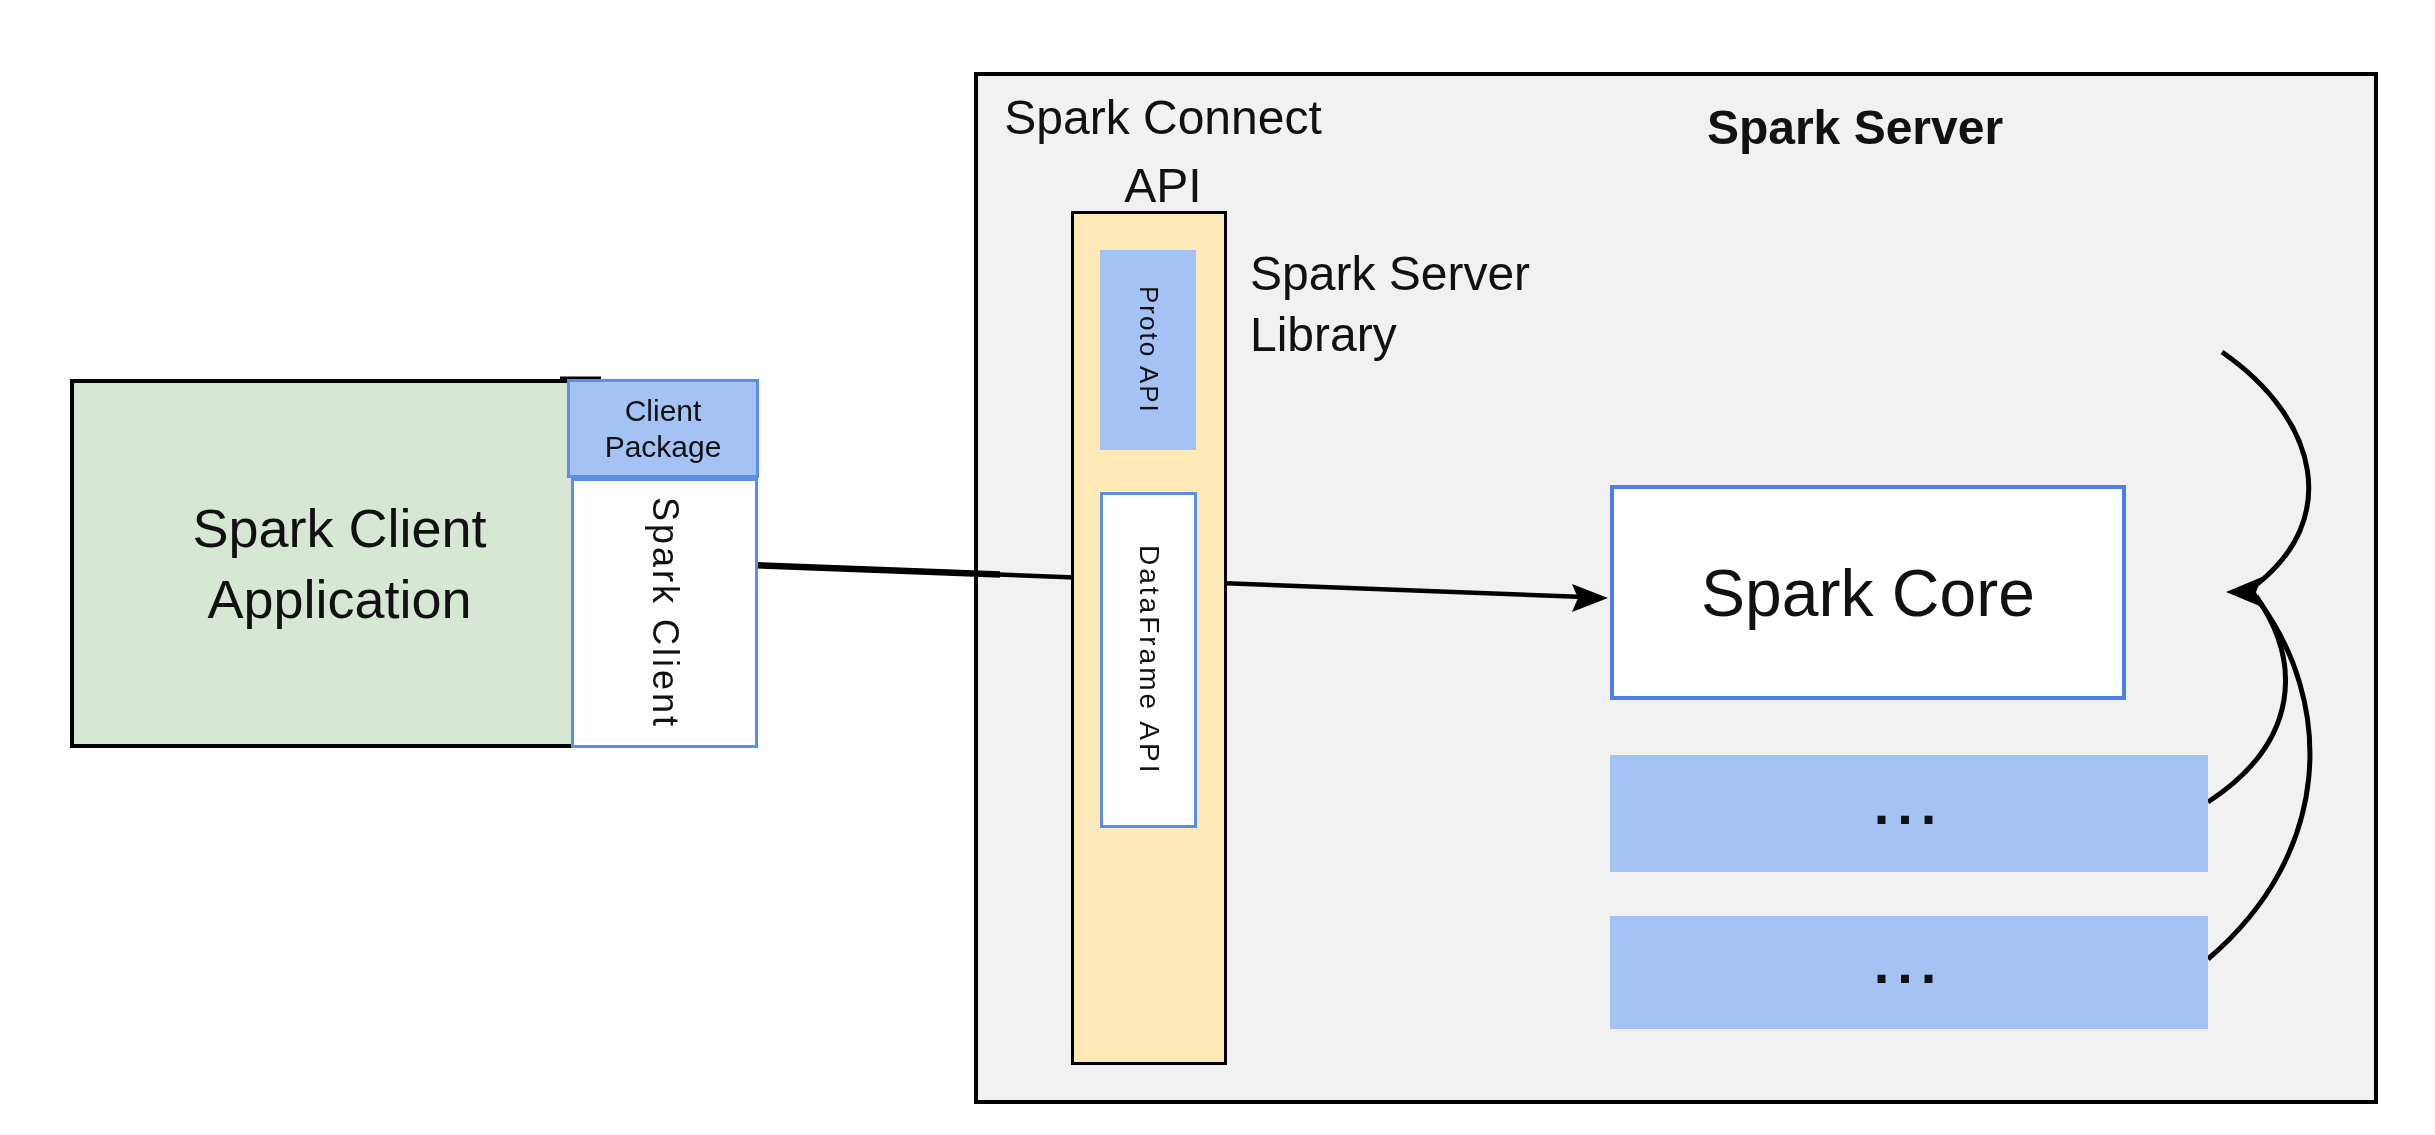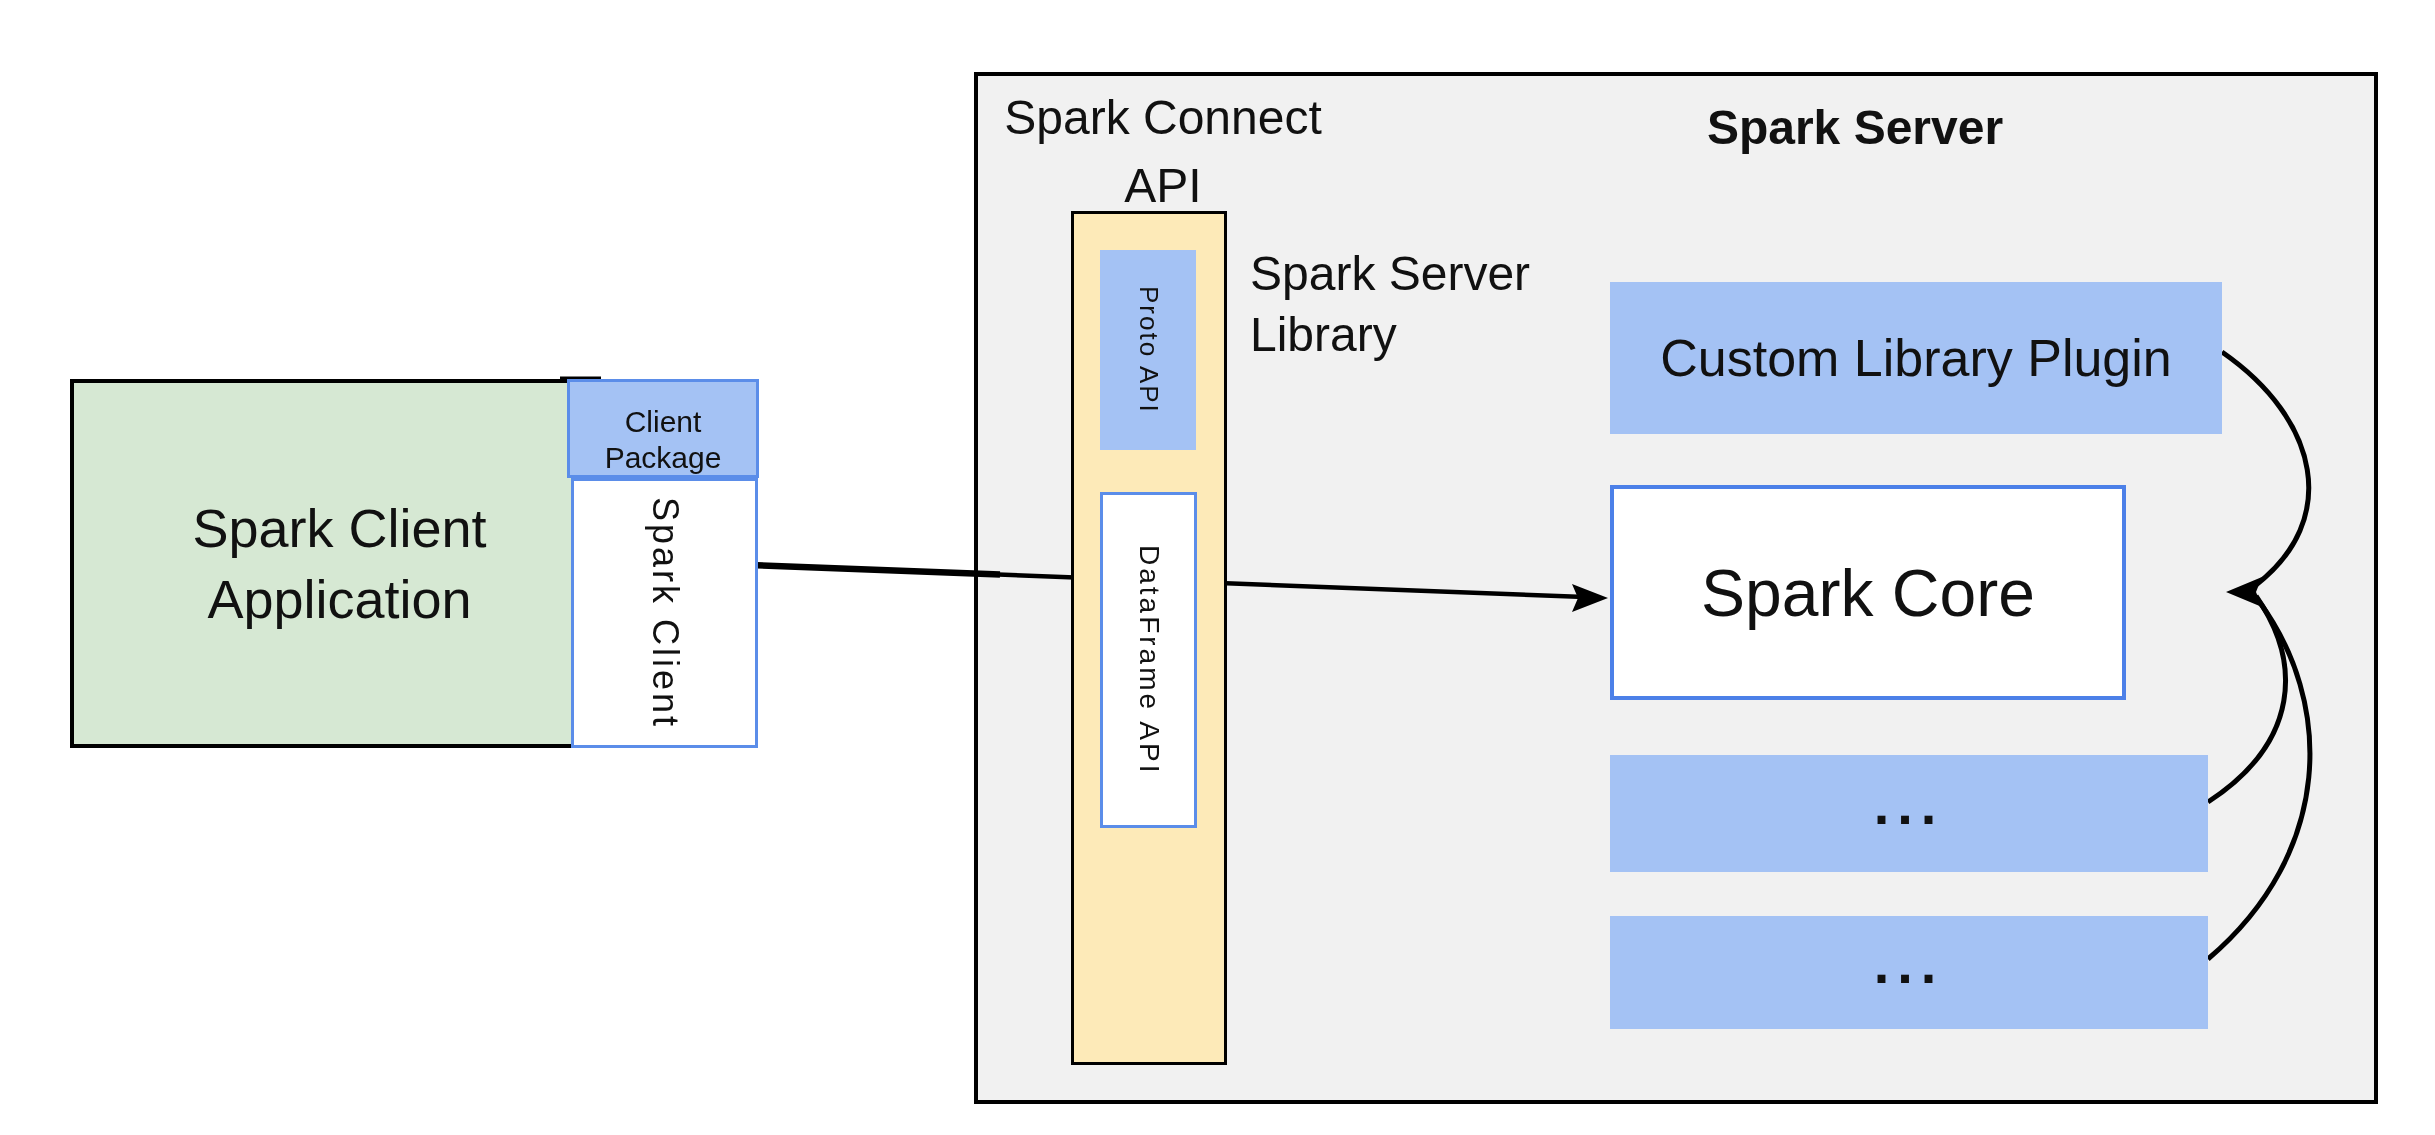--- a/index.html
+++ b/index.html
@@ -27,21 +27,21 @@
     font-size:48px;font-weight:bold;text-align:center;}
   .server-library-label{left:1250px;top:244px;width:430px;
     font-size:48px;line-height:1.27;text-align:left;}
 
   
   .client-app{left:70px;top:379px;width:539px;height:369px;
     background:#d6e8d3;border:4px solid #000000;
     font-size:54px;line-height:1.3;}
   .client-package{left:567px;top:379px;width:192px;height:99px;
     background:#a4c2f4;border:3px solid #5b8de9;
-    font-size:30px;line-height:1.18;align-items:flex-end;}
+    font-size:30px;line-height:1.18;}
   .spark-client{left:571px;top:478px;width:187px;height:270px;
     background:#ffffff;border:3px solid #5b8de9;
     font-size:36px;letter-spacing:3px;}
 
   
   .connect-column{left:1071px;top:211px;width:156px;height:854px;
     background:#fdeab8;border:3px solid #000000;}
   .proto-api{left:1100px;top:250px;width:96px;height:200px;
     background:#a4c2f4;font-size:26px;letter-spacing:2px;}
   .dataframe-api{left:1100px;top:492px;width:97px;height:336px;
@@ -99,23 +99,20 @@
   </div>
 
   <div class="box connect-column z2"></div>
   <div class="box proto-api z3">
     <span class="vtext">Proto API</span>
   </div>
   <div class="box dataframe-api z3">
     <span class="vtext">DataFrame API</span>
   </div>
 
-  <div class="box custom-plugin z2">
-    <span>Custom Library Plugin</span>
-  </div>
   <div class="box spark-core z2">
     <span>Spark Core</span>
   </div>
   <div class="box more-box-1 z2">
     <span class="dots">...</span>
   </div>
   <div class="box more-box-2 z2">
     <span class="dots">...</span>
   </div>
 

